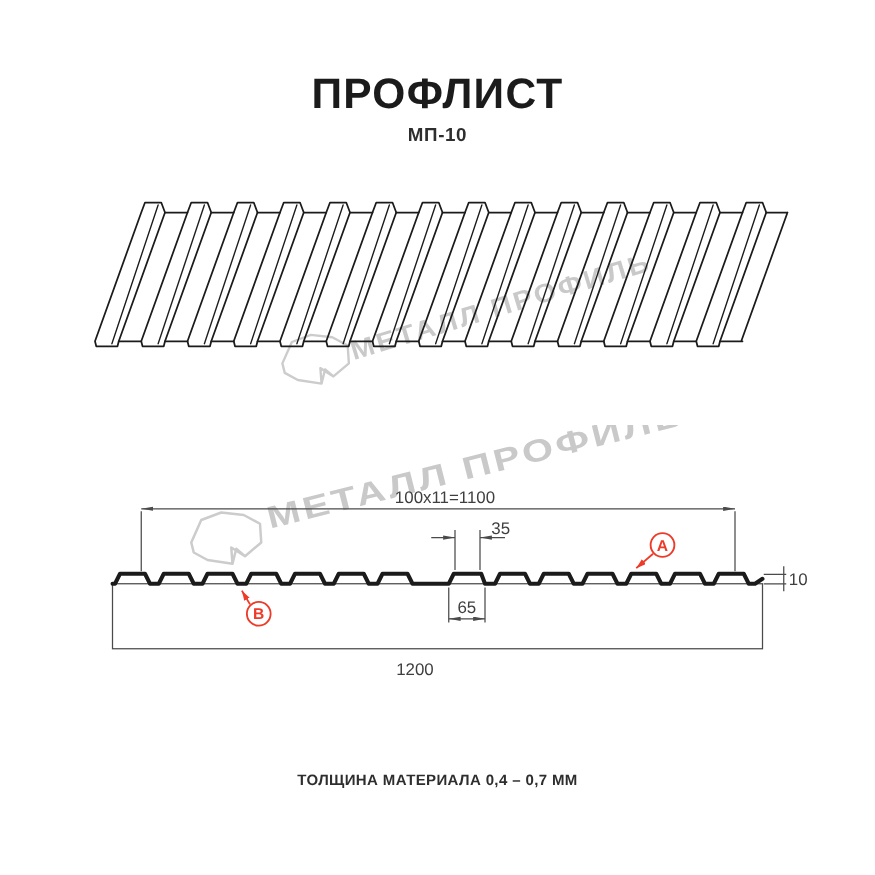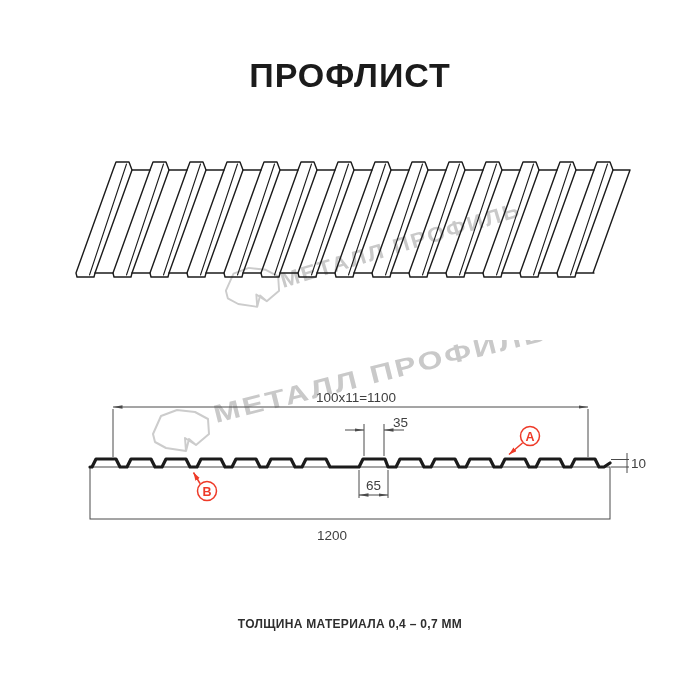--- a/index.html
+++ b/index.html
@@ -27,20 +27,21 @@
   .dimtext{fill:#3f3f3f;font-size:13.5px;}
   .red{stroke:#ee3a28;fill:none;stroke-width:1.5;}
   .redtext{fill:#ee3a28;font-size:12.5px;font-weight:700;}
 </style>
 </head>
 <body>
 
 <div id="canvas">
 
   <div class="title">ПРОФЛИСТ</div>
+  <div class="subtitle">МП-10</div>
 
   <svg id="sheet3d" width="700" height="180" viewBox="0 0 700 180">
     <g>
       <path class="wmlogo" transform="translate(224,126) scale(0.95)" d="M2,26 L10,8 L26,2 L44,4 L57,11 L58,26 L45,37 L38,31 L35,43 L15,40 L4,34 Z M35,43 L34,30 L45,37"></path>
       <text class="wmtext" transform="translate(283,148) rotate(-16.8)" font-size="21" textLength="250" lengthAdjust="spacingAndGlyphs">МЕТАЛЛ ПРОФИЛЬ</text>
     </g>
     <g id="sheet-lines">
         <path d="M76,133 L113,30 L116,22 L129,22 L132,30 L95,133 L94,137 L77,137 Z"></path>
         <line x1="126.5" y1="24" x2="89.5" y2="135"></line>
         <path d="M113,133 L150,30 L153,22 L166,22 L169,30 L132,133 L131,137 L114,137 Z"></path>

